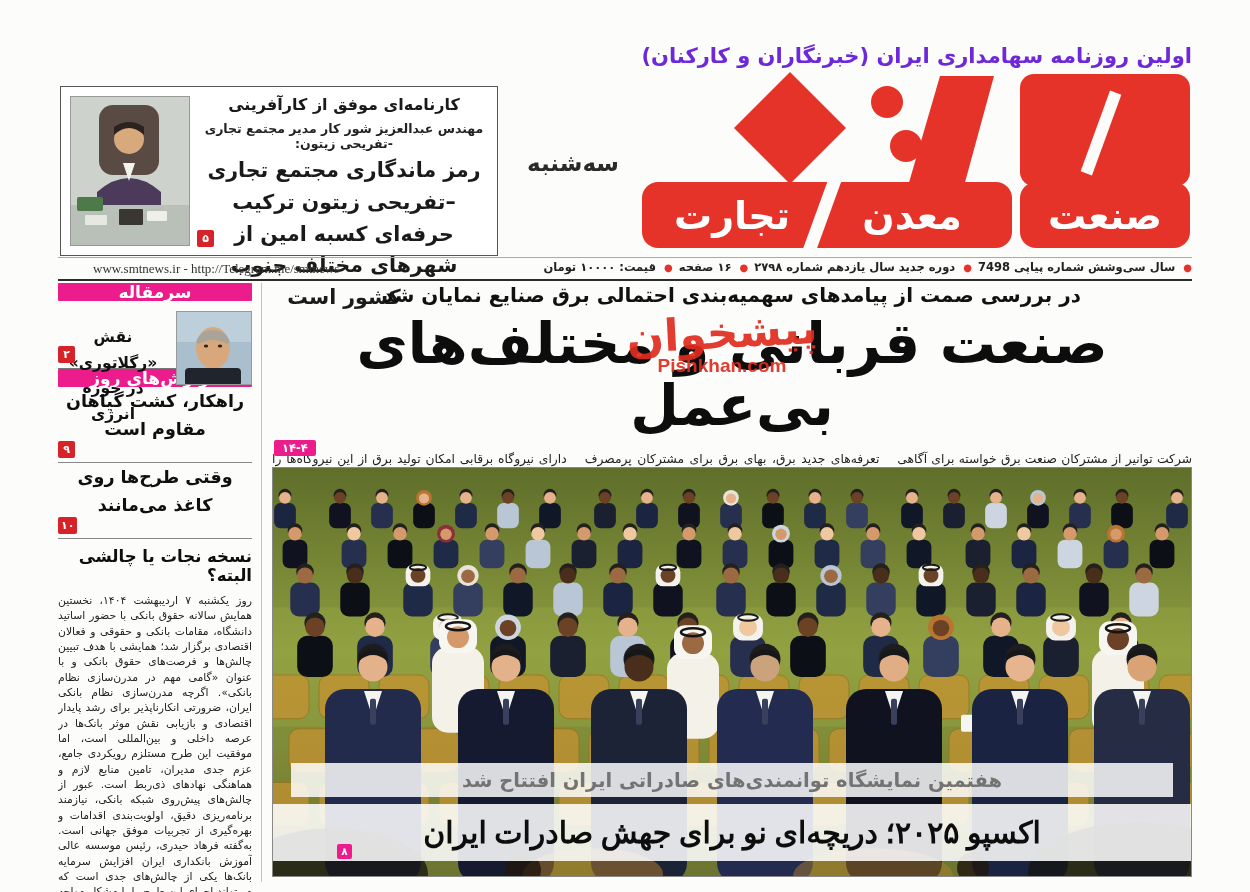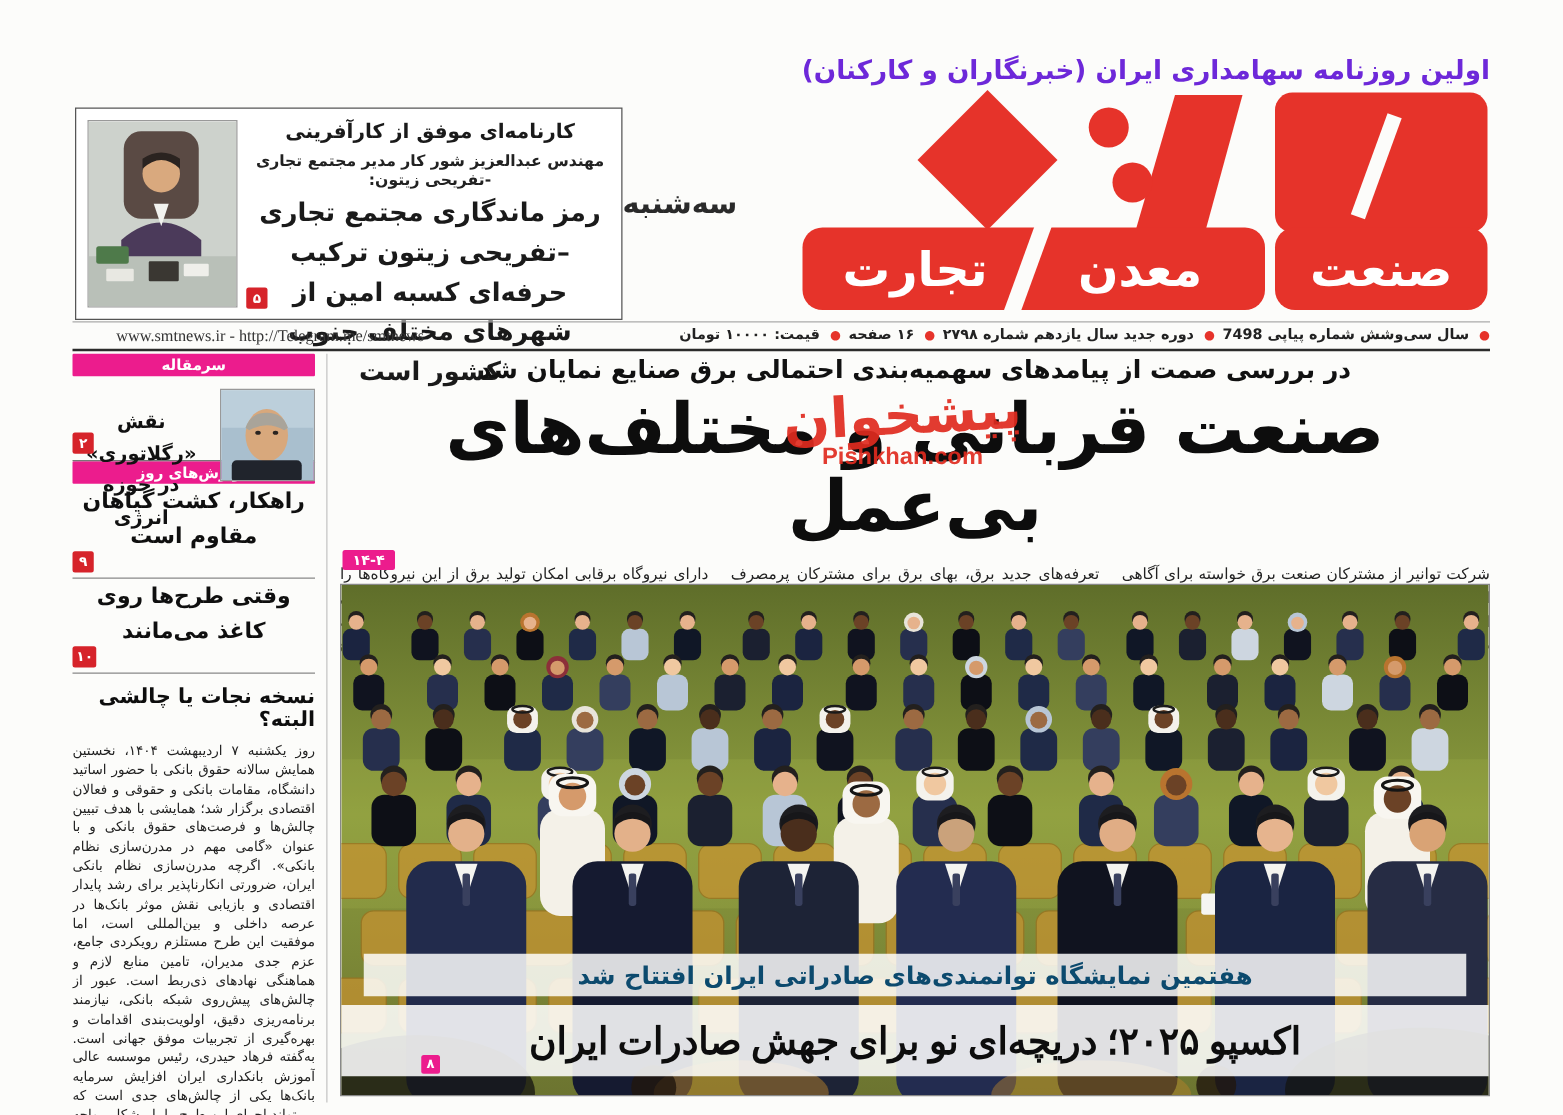--- a/index.html
+++ b/index.html
@@ -6,21 +6,21 @@
   * { margin:0; padding:0; box-sizing:border-box; }
   html,body { background:#e9e9e6; }
   body { font-family:"DejaVu Sans","Liberation Sans",sans-serif; }
   #page { position:relative; width:1250px; height:892px; background:#fcfcfa; color:#1a1a1a;
           overflow:hidden; margin:0 auto; direction:rtl; }
 
   
   .tagline { position:absolute; top:44px; right:58px; color:#6d28d9; font-size:21px;
              font-weight:900; letter-spacing:-.2px; }
   .logo-wrap { position:absolute; top:70px; right:58px; width:552px; height:182px; }
-  .date-block { position:absolute; top:150px; right:602px; width:150px; text-align:left; }
+  .date-block { position:absolute; top:150px; right:602px; width:150px; text-align:center; }
   .date-weekday { font-size:23px; font-weight:900; color:#2a2a2a; margin-bottom:10px; }
   .date-line { font-size:12.5px; font-weight:700; color:#333; line-height:1.75; white-space:nowrap; }
   .date-line .dot, .seg .dot { color:#e6332a; font-size:10px; margin-left:4px; }
 
   .promo-box { position:absolute; top:86px; right:752px; left:60px; height:170px;
                border:1px solid #555; background:#fff;padding-left:45px; }
   .promo-photo { position:absolute; top:9px; right:auto; left:9px; width:120px; height:150px;
                  border:1px solid #999; overflow:hidden; }
   .promo-text { position:absolute; top:6px; right:10px; left:140px; bottom:6px; text-align:center; }
   .promo-kicker { font-size:16px; font-weight:900; margin-top:2px; }
@@ -53,32 +53,32 @@
                font-size:12.3px; line-height:1.52; text-align:justify; color:#222; }
   .lead-pages { position:absolute; top:157px; left:2px; background:#ec1c8d; color:#fff;
                 font-size:11.5px; font-weight:900; padding:1px 8px; border-radius:2px; }
 
   
   .photo-block { position:absolute; top:467px; right:58px; width:920px; height:410px;
                  border:1px solid #888; overflow:hidden; }
   .photo-canvas { position:absolute; inset:0; }
   .photo-caption-band { position:absolute; left:18px; right:18px; bottom:79px; height:34px;
                         background:rgba(255,255,255,.84); display:flex; align-items:center;
-                        justify-content:center; font-size:19.5px; font-weight:900; color:#0c4a6e; z-index:3;text-align:right; }
+                        justify-content:center; font-size:19.5px; font-weight:900; color:#737373; z-index:3;text-align:right; }
   .photo-headline-band { position:absolute; left:0; right:0; bottom:15px; height:57px;
                          background:rgba(255,255,255,.87); display:flex; align-items:center;
                          justify-content:center; font-size:30px; font-weight:900; color:#0d0d0d; z-index:3;font-family:Liberation Serif, serif; }
   .photo-page { position:absolute; left:64px; bottom:17px; z-index:4; background:#ec1c8d;
                 color:#fff; font-size:10.5px; font-weight:900; width:15px; height:15px;
                 line-height:15px; text-align:center; border-radius:2px; }
 
   
   .v-divider { position:absolute; top:283px; bottom:10px; right:988px; width:1px; background:#c4c4c4; }
   .sidebar { position:absolute; top:283px; right:998px; width:194px; height:600px; }
-  .side-bar-header { height:18px; background:#ec1c8d; color:#fff; font-size:12px; font-weight:900;
+  .side-bar-header { height:18px; background:#ec1c8d; color:#fff; font-size:17px; font-weight:900;
                      text-align:center; line-height:18px; border-radius:1px; }
   .editorial-card { position:relative; height:68px; border-bottom:1px solid #777;text-decoration:underline; }
   .ed-photo { position:absolute; top:10px; right:0; width:76px; height:74px; border:1px solid #999; overflow:hidden; }
   .ed-title { position:absolute; top:24px; right:84px; left:0; text-align:center; font-size:15.5px;
               font-weight:800; line-height:1.65; color:#111; }
   .ed-page { position:absolute; bottom:5px; left:0; }
   .reports-bar { margin-top:0; }
   .report-item { position:relative; height:76px; border-bottom:1px solid #888; }
   .report-item:last-of-type { border-bottom:1px solid #888; }
   .report-title { text-align:center; font-size:17.5px; font-weight:900;

